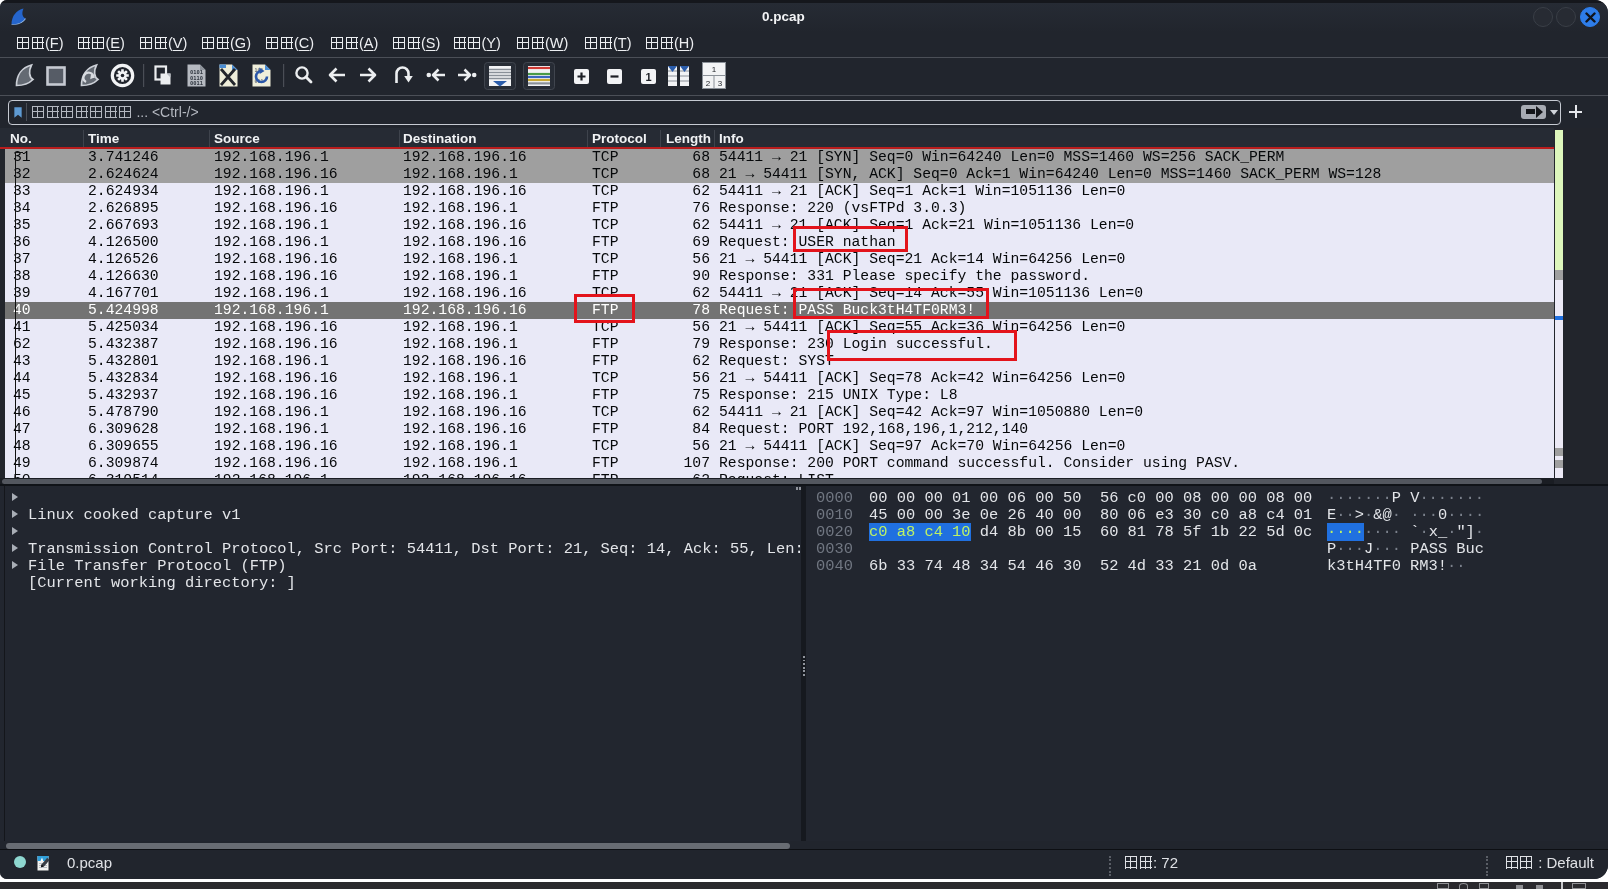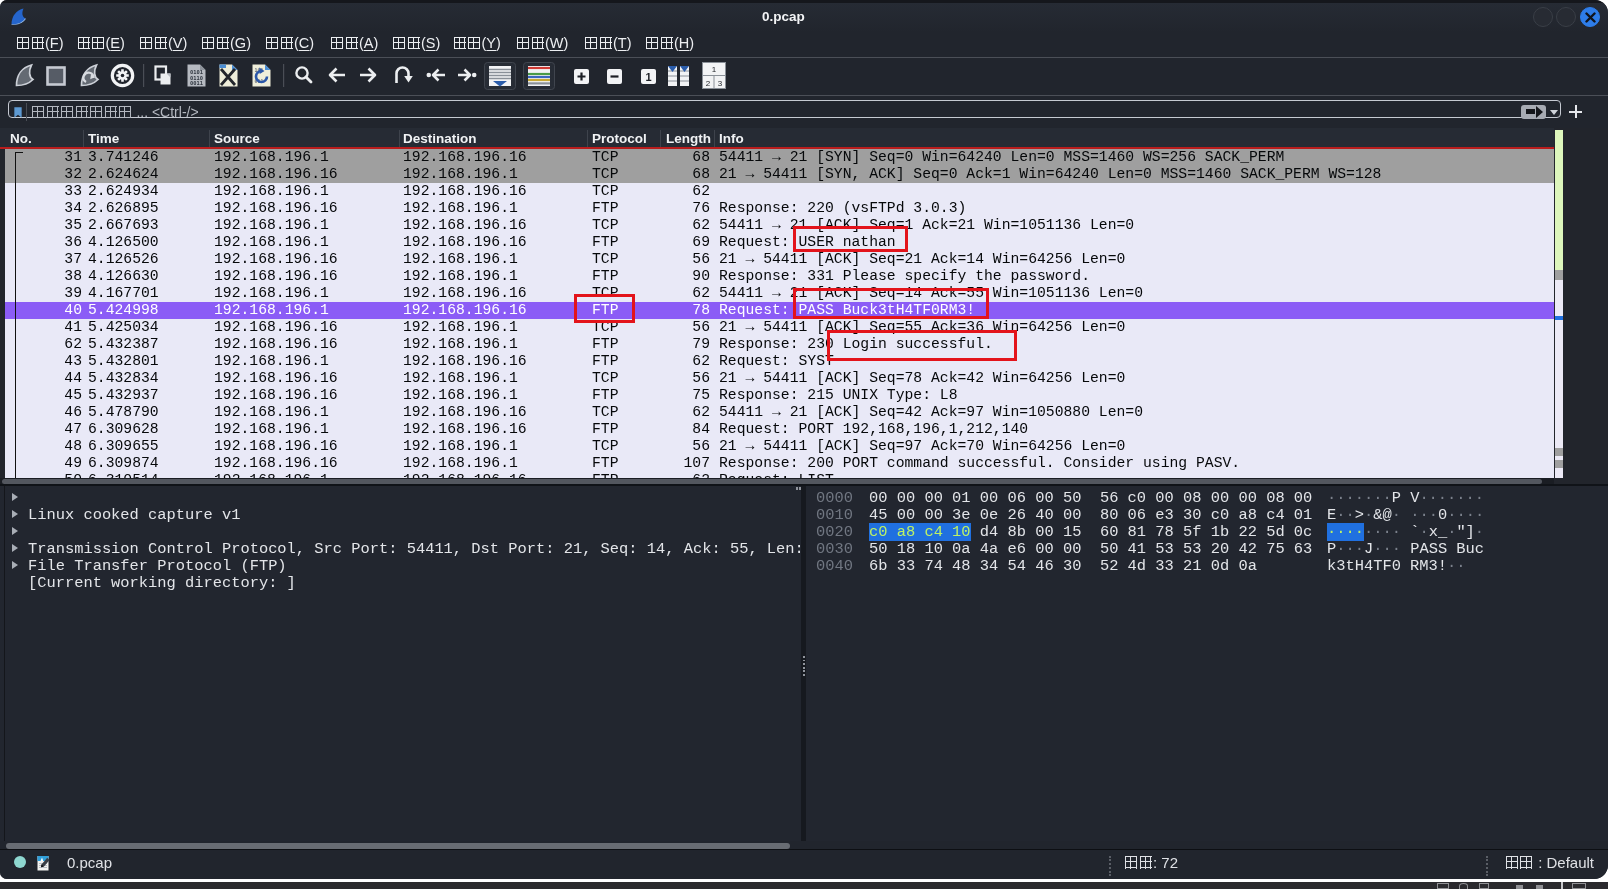--- a/index.html
+++ b/index.html
@@ -19,42 +19,42 @@
 #title{position:absolute;left:762px;top:9px;color:#f2f3f5;font-size:13.5px;font-weight:bold}
 .wbtn{position:absolute;top:7px;width:20px;height:20px;border-radius:50%;background:#272b33;border:1px solid #3a3f47}
 
 .mi{position:absolute;top:35px;color:#eceef1;font-size:14.5px}
 .mi u{text-decoration:underline;text-underline-offset:2px}
 #menusep{position:absolute;left:0;top:57px;width:1608px;height:1px;background:#4b4f57}
 
 #tbsep{position:absolute;left:0;top:95px;width:1608px;height:1px;background:#4b4f57}
 .ticon{position:absolute;top:62px}
 
-#fbar{position:absolute;left:8px;top:100px;width:1553px;height:18px;border:1px solid #c6cad2;border-radius:4px;background:#21252d}
+#fbar{position:absolute;left:8px;top:100px;width:1553px;height:25px;border:1px solid #c6cad2;border-radius:4px;background:#21252d}
 #fbook{position:absolute;left:3.5px;top:4px;width:10px;height:15px}
 #fsep{position:absolute;left:17px;top:2px;width:1px;height:18px;background:#4a4e56}
 #fph{position:absolute;left:22px;top:3px;color:#b4b8c0;font-size:14px}
 #fgo{position:absolute;left:1512px;top:3.5px;width:25px;height:14px;background:#a7abb3;border-radius:3px}
 #fgo:after{content:"";position:absolute;left:5px;top:4px;width:9px;height:5px;background:#14161a}
 #fgo:before{content:"";position:absolute;right:3px;top:1px;border:6px solid transparent;border-right:none;border-left:7px solid #14161a}
 #fcaret{position:absolute;left:1541px;top:9px;border:4.5px solid transparent;border-bottom:none;border-top:5.5px solid #cfd3d9}
 #fplus{position:absolute;left:1569px;top:105px;width:13px;height:13px}
 #fplus:before{content:"";position:absolute;left:5.5px;top:0;width:2.2px;height:13px;background:#e6e8ec}
 #fplus:after{content:"";position:absolute;left:0;top:5.5px;width:13px;height:2.2px;background:#e6e8ec}
 
 #plist{position:absolute;left:0;top:128px;width:1608px;height:356px;background:#22252c}
 #phdr{position:absolute;left:0;top:0;width:1554px;height:21px;background:#262b34;border-bottom:2px solid #b91c1c}
 .hl2{position:absolute;top:2.5px;color:#f0f2f4;font-size:13.5px;font-weight:bold}
 .hsep{position:absolute;top:2px;width:1px;height:17px;background:#3e434c}
 .prow{position:absolute;left:5px;width:1549px;height:17px;font-family:"Liberation Mono",monospace;font-size:14.72px;line-height:17px;white-space:pre;overflow:hidden}
 .lt{background:#e9e9f7;color:#06080a}
 .gy{background:#9f9f9f;color:#06080a}
-.sl{background:#8b5cf6;color:#fff}
+.sl{background:#737373;color:#fff}
 .prow span{position:absolute;top:0}
-.n0{left:0;width:77px;text-align:right}
+.n0{left:8px;width:77px;text-align:left}
 .t1{left:83px}.s2{left:209px}.d3{left:398px}.p4{left:587px}
 .l5{left:635px;width:70px;text-align:right}.i6{left:714px}
 #bracket{position:absolute;left:15px;top:24px;width:8px;height:331px;border-left:1.4px solid #111;border-top:1.4px solid #111}
 #mmap{position:absolute;left:1555px;top:2px;width:8px;height:348px;background:#eceaf6}
 #hscroll{position:absolute;left:0;top:350px;width:1554px;height:6px;background:#1a1d23}
 #hthumb{position:absolute;left:2px;top:0.5px;width:1540px;height:5px;background:#53575f;border-radius:2.5px}
 
 #dpane{position:absolute;left:0;top:486px;width:801px;height:355px;background:#22262f;overflow:hidden}
 #hpane{position:absolute;left:806px;top:486px;width:802px;height:355px;background:#22262f;overflow:hidden}
 #vsplit{position:absolute;left:801px;top:486px;width:5px;height:355px;background:#16191f}
@@ -254,21 +254,21 @@
         <span class="hl2" style="left:719px">Info</span>
         <span class="hsep" style="left:83px"></span>
         <span class="hsep" style="left:209px"></span>
         <span class="hsep" style="left:399px"></span>
         <span class="hsep" style="left:587px"></span>
         <span class="hsep" style="left:660px"></span>
         <span class="hsep" style="left:714px"></span>
       </div>
       <div class="prow gy" style="top:21px;height:17px"><span class="n0">31</span><span class="t1">3.741246</span><span class="s2">192.168.196.1</span><span class="d3">192.168.196.16</span><span class="p4">TCP</span><span class="l5">68</span><span class="i6">54411 → 21 [SYN] Seq=0 Win=64240 Len=0 MSS=1460 WS=256 SACK_PERM</span></div>
       <div class="prow gy" style="top:38px;height:17px"><span class="n0">32</span><span class="t1">2.624624</span><span class="s2">192.168.196.16</span><span class="d3">192.168.196.1</span><span class="p4">TCP</span><span class="l5">68</span><span class="i6">21 → 54411 [SYN, ACK] Seq=0 Ack=1 Win=64240 Len=0 MSS=1460 SACK_PERM WS=128</span></div>
-      <div class="prow lt" style="top:55px;height:17px"><span class="n0">33</span><span class="t1">2.624934</span><span class="s2">192.168.196.1</span><span class="d3">192.168.196.16</span><span class="p4">TCP</span><span class="l5">62</span></div>
+      <div class="prow lt" style="top:55px;height:17px"><span class="n0">33</span><span class="t1">2.624934</span><span class="s2">192.168.196.1</span><span class="d3">192.168.196.16</span><span class="p4">TCP</span><span class="l5">62</span><span class="i6">54411 → 21 [ACK] Seq=1 Ack=1 Win=1051136 Len=0</span></div>
       <div class="prow lt" style="top:72px;height:17px"><span class="n0">34</span><span class="t1">2.626895</span><span class="s2">192.168.196.16</span><span class="d3">192.168.196.1</span><span class="p4">FTP</span><span class="l5">76</span><span class="i6">Response: 220 (vsFTPd 3.0.3)</span></div>
       <div class="prow lt" style="top:89px;height:17px"><span class="n0">35</span><span class="t1">2.667693</span><span class="s2">192.168.196.1</span><span class="d3">192.168.196.16</span><span class="p4">TCP</span><span class="l5">62</span><span class="i6">54411 → 21 [ACK] Seq=1 Ack=21 Win=1051136 Len=0</span></div>
       <div class="prow lt" style="top:106px;height:17px"><span class="n0">36</span><span class="t1">4.126500</span><span class="s2">192.168.196.1</span><span class="d3">192.168.196.16</span><span class="p4">FTP</span><span class="l5">69</span><span class="i6">Request: USER nathan</span></div>
       <div class="prow lt" style="top:123px;height:17px"><span class="n0">37</span><span class="t1">4.126526</span><span class="s2">192.168.196.16</span><span class="d3">192.168.196.1</span><span class="p4">TCP</span><span class="l5">56</span><span class="i6">21 → 54411 [ACK] Seq=21 Ack=14 Win=64256 Len=0</span></div>
       <div class="prow lt" style="top:140px;height:17px"><span class="n0">38</span><span class="t1">4.126630</span><span class="s2">192.168.196.16</span><span class="d3">192.168.196.1</span><span class="p4">FTP</span><span class="l5">90</span><span class="i6">Response: 331 Please specify the password.</span></div>
       <div class="prow lt" style="top:157px;height:17px"><span class="n0">39</span><span class="t1">4.167701</span><span class="s2">192.168.196.1</span><span class="d3">192.168.196.16</span><span class="p4">TCP</span><span class="l5">62</span><span class="i6">54411 → 21 [ACK] Seq=14 Ack=55 Win=1051136 Len=0</span></div>
       <div class="prow sl" style="top:174px;height:17px"><span class="n0">40</span><span class="t1">5.424998</span><span class="s2">192.168.196.1</span><span class="d3">192.168.196.16</span><span class="p4">FTP</span><span class="l5">78</span><span class="i6">Request: PASS Buck3tH4TF0RM3!</span></div>
       <div class="prow lt" style="top:191px;height:17px"><span class="n0">41</span><span class="t1">5.425034</span><span class="s2">192.168.196.16</span><span class="d3">192.168.196.1</span><span class="p4">TCP</span><span class="l5">56</span><span class="i6">21 → 54411 [ACK] Seq=55 Ack=36 Win=64256 Len=0</span></div>
       <div class="prow lt" style="top:208px;height:17px"><span class="n0">62</span><span class="t1">5.432387</span><span class="s2">192.168.196.16</span><span class="d3">192.168.196.1</span><span class="p4">FTP</span><span class="l5">79</span><span class="i6">Response: 230 Login successful.</span></div>
       <div class="prow lt" style="top:225px;height:17px"><span class="n0">43</span><span class="t1">5.432801</span><span class="s2">192.168.196.1</span><span class="d3">192.168.196.16</span><span class="p4">FTP</span><span class="l5">62</span><span class="i6">Request: SYST</span></div>
@@ -312,21 +312,20 @@
       <div class="hline off" style="left:10px;top:3px">0000</div>
       <div class="hline" style="left:63px;top:3px">00 00 00 01 00 06 00 50  56 c0 00 08 00 00 08 00</div>
       <div class="aline" style="left:521px;top:3px"><i>·······</i>P V<i>·······</i></div>
       <div class="hline off" style="left:10px;top:20px">0010</div>
       <div class="hline" style="left:63px;top:20px">45 00 00 3e 0e 26 40 00  80 06 e3 30 c0 a8 c4 01</div>
       <div class="aline" style="left:521px;top:20px">E<i>··</i>&gt;<i>·</i>&amp;@<i>·</i> <i>···</i>0<i>····</i></div>
       <div class="hline off" style="left:10px;top:37px">0020</div>
       <div class="hline" style="left:63px;top:37px"><span class="hl">c0 a8 c4 10</span> d4 8b 00 15  60 81 78 5f 1b 22 5d 0c</div>
       <div class="aline" style="left:521px;top:37px"><span class="hl">····</span><i>····</i> `<i>·</i>x_<i>·</i>"]<i>·</i></div>
       <div class="hline off" style="left:10px;top:54px">0030</div>
-      <div class="hline" style="left:63px;top:54px">50 18 10 0a 4a e6 00 00  50 41 53 53 20 42 75 63</div>
       <div class="aline" style="left:521px;top:54px">P<i>···</i>J<i>···</i> PASS Buc</div>
       <div class="hline off" style="left:10px;top:71px">0040</div>
       <div class="hline" style="left:63px;top:71px">6b 33 74 48 34 54 46 30  52 4d 33 21 0d 0a</div>
       <div class="aline" style="left:521px;top:71px">k3tH4TF0 RM3!<i>··</i></div>
     </div>
   <div id="bstrip">
       <div id="bthumb"></div>
     </div>
   <div id="sbar">
     <div class="abs" style="left:14px;top:6px;width:12px;height:12px;border-radius:50%;background:#8ed7d0"></div>

